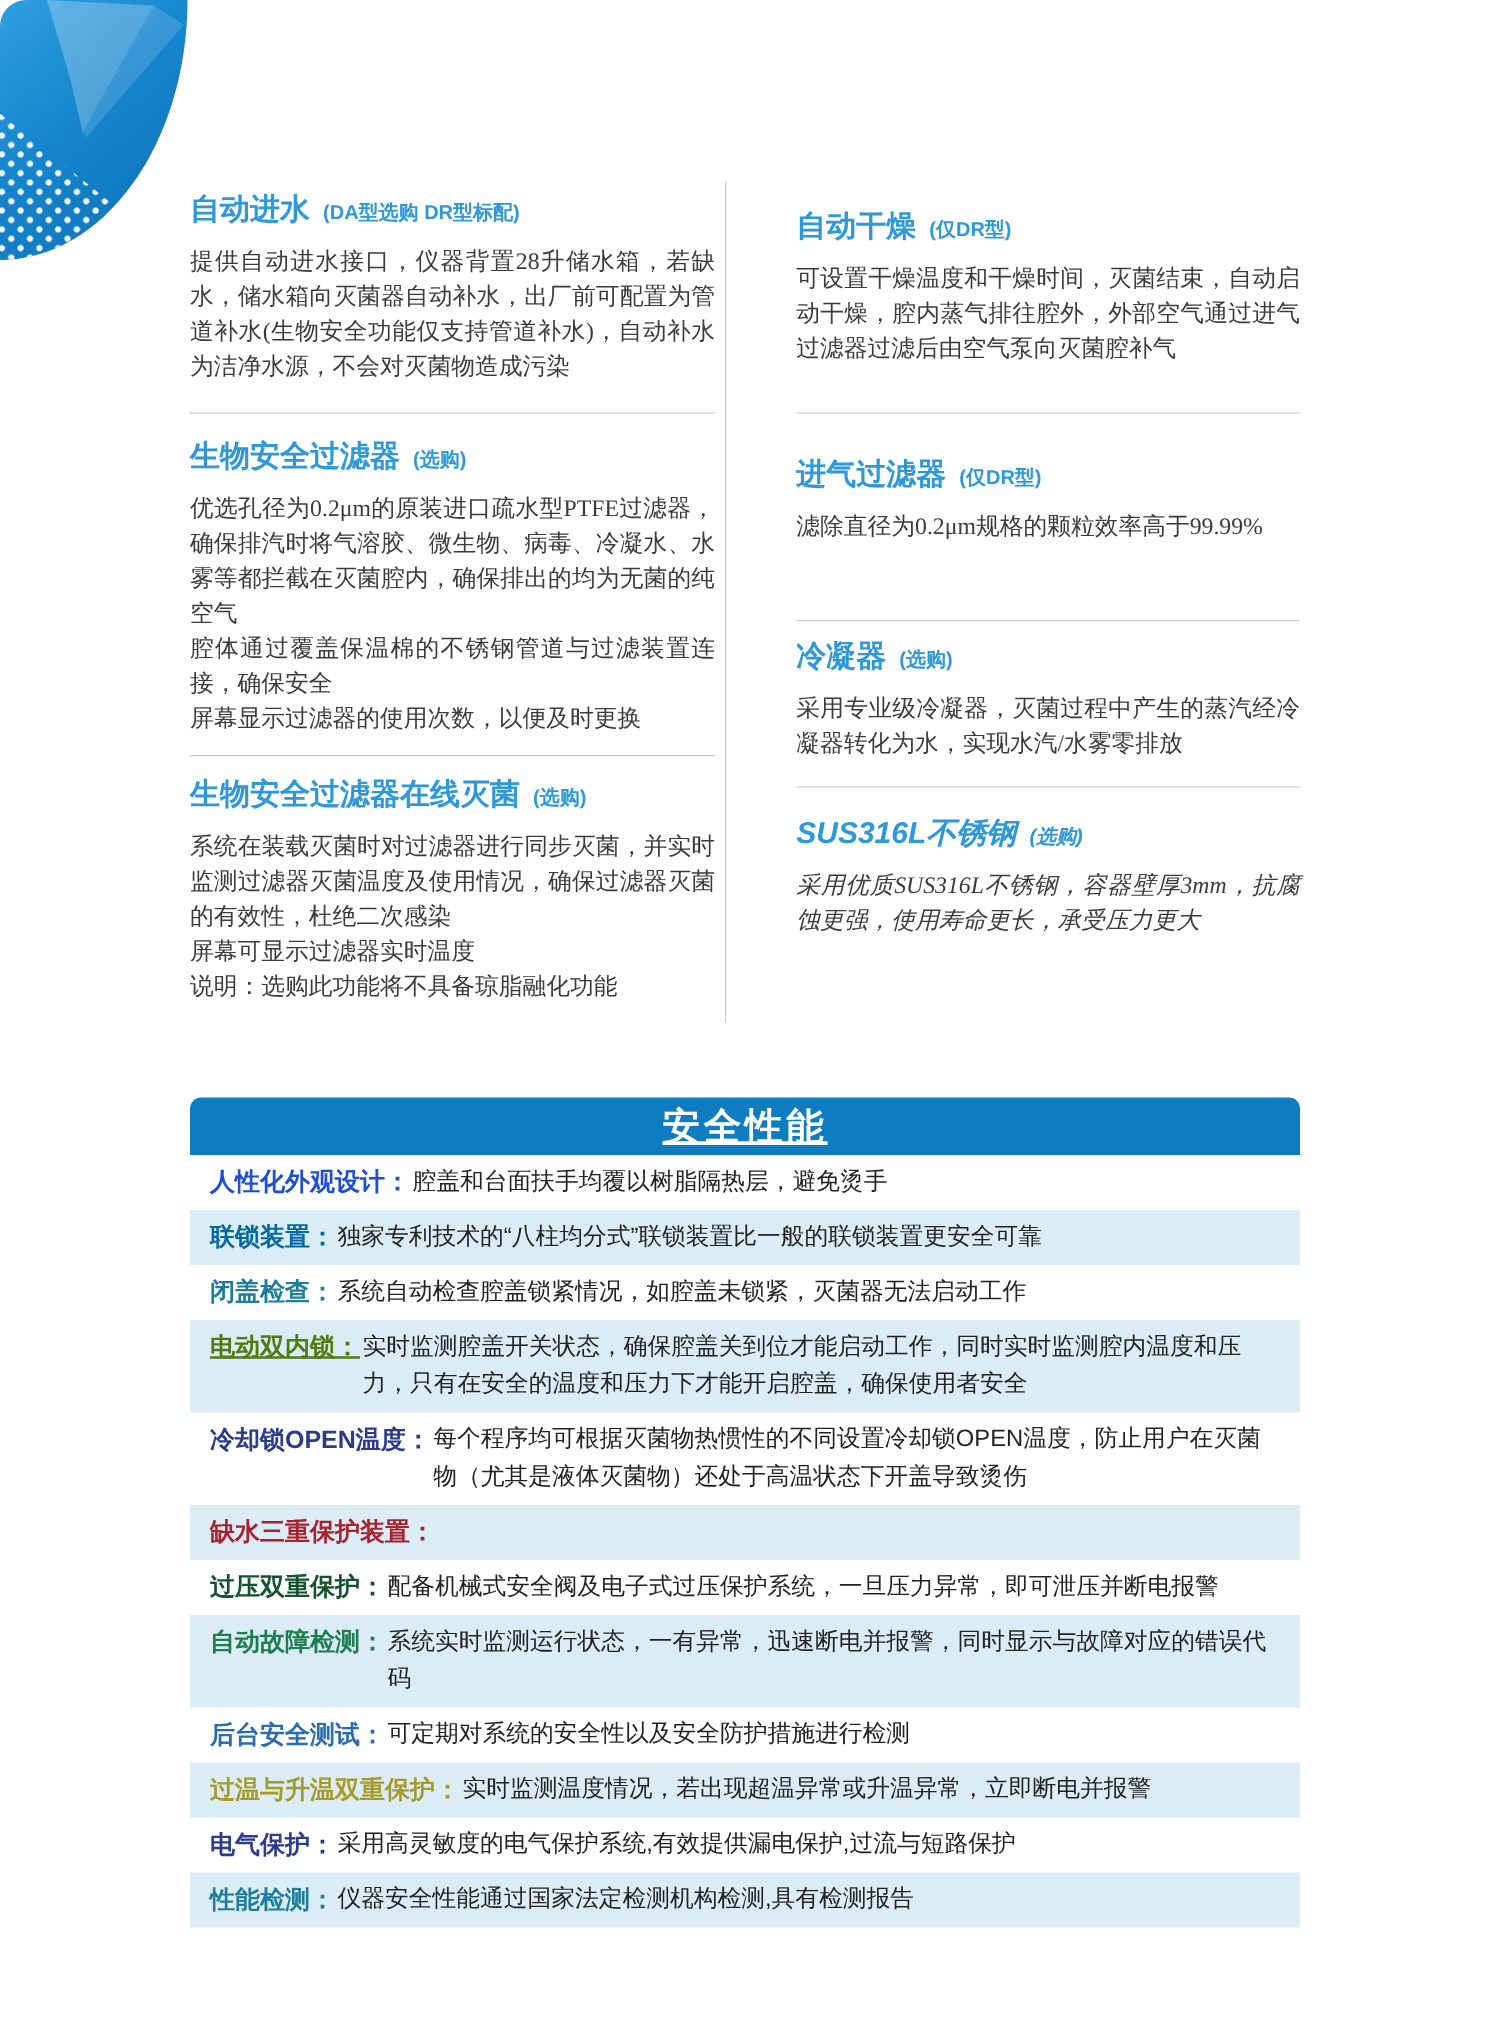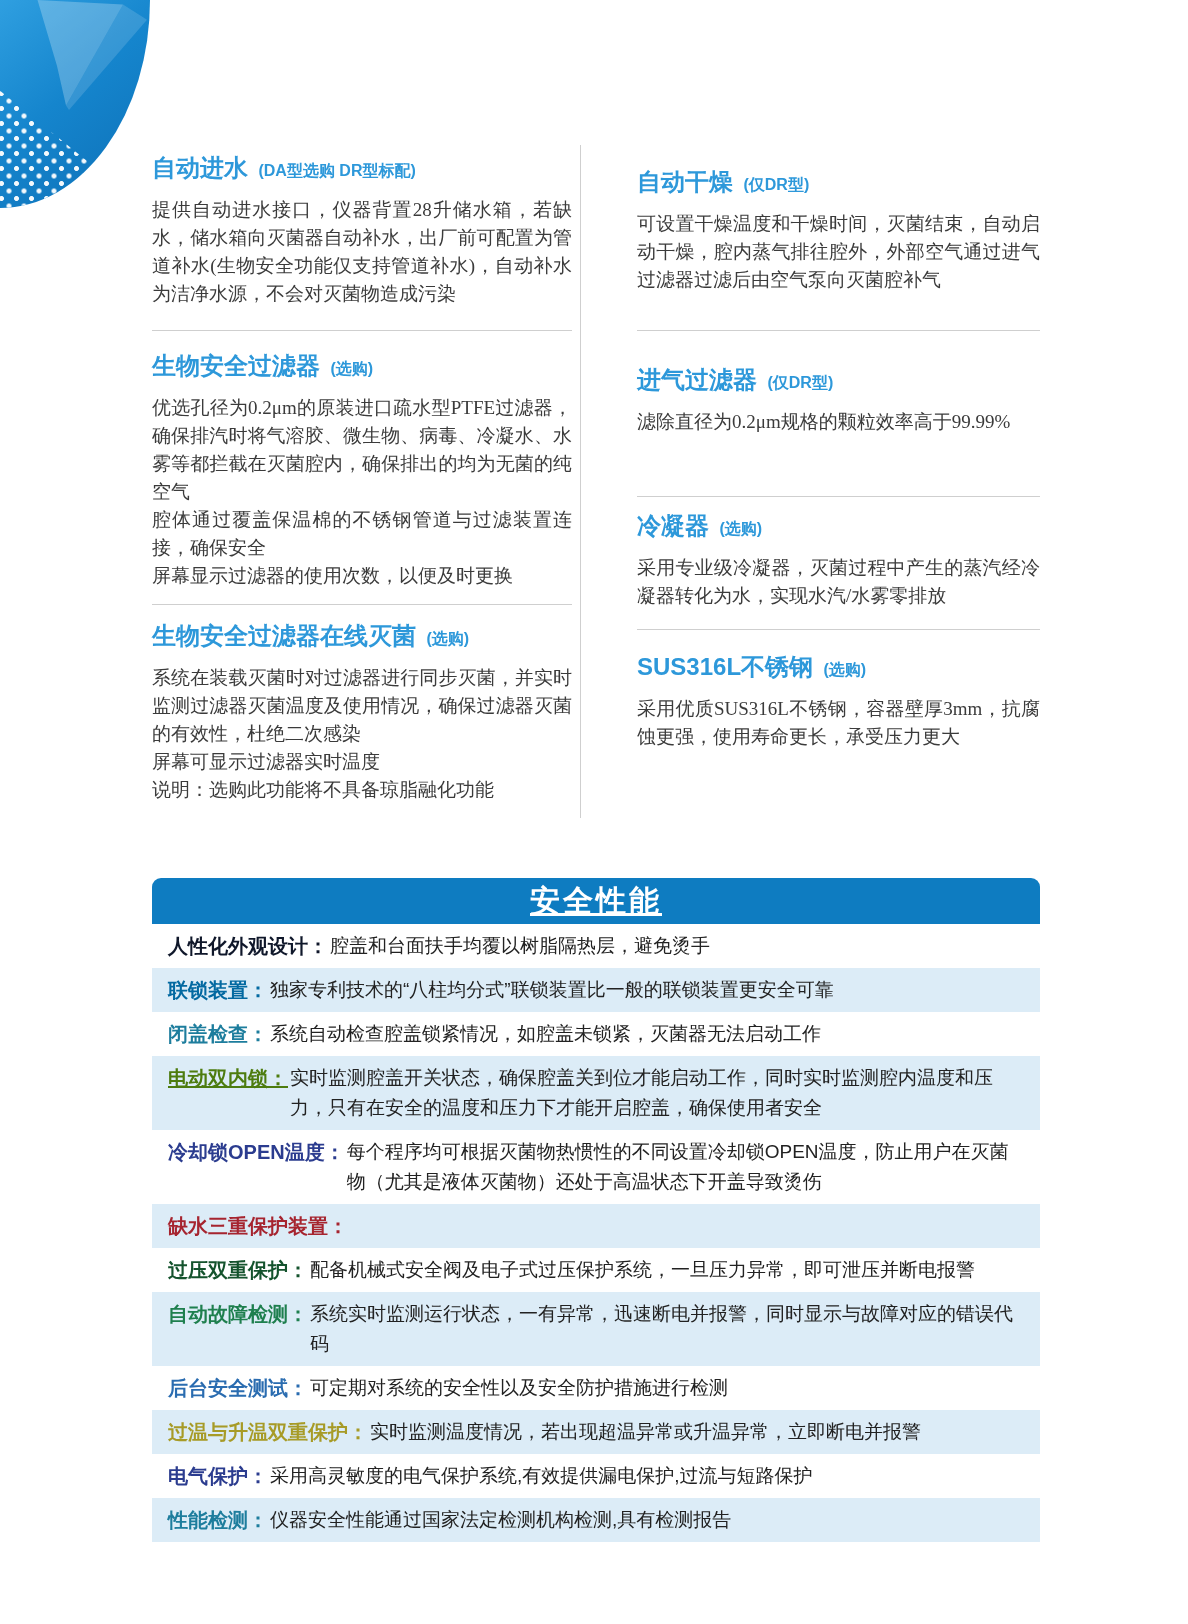--- a/index.html
+++ b/index.html
@@ -1,17 +1,17 @@
 <!DOCTYPE html>
 <html><head>
 <meta charset="utf-8">
 <style>
   html,body{margin:0;padding:0;background:#fff;}
   .page{position:relative;width:1188px;height:1624px;background:#ffffff;overflow:hidden;
-        font-family:"Liberation Sans",sans-serif;}
+        font-family:"Liberation Sans",sans-serif;border-radius:21px;}
 
   
   .corner-decor{position:absolute;top:0;left:0;width:150px;height:208px;
     background:linear-gradient(140deg,#2f9fe0 0%,#1585cd 45%,#0d6fb6 100%);
     border-bottom-right-radius:100% 100%;overflow:hidden;}
   .decor-tri1{position:absolute;top:0;left:0;width:150px;height:110px;
     background:rgba(255,255,255,0.25);
     clip-path:polygon(25% 0,82% 4%,44% 96%,38% 60%);}
   .decor-tri2{position:absolute;top:0;left:0;width:150px;height:110px;
     background:rgba(255,255,255,0.14);
@@ -28,21 +28,21 @@
   .col{box-sizing:border-box;}
   .col-left{width:428px;padding-right:8px;}
   .col-right{width:460px;border-left:1px solid #cfcfcf;padding-left:56px;}
   .feature{box-sizing:border-box;padding-bottom:14px;}
   .col-left  .feature:nth-child(1){min-height:186px;padding-top:8px;}
   .col-left  .feature:nth-child(2){min-height:247px;padding-top:20px;}
   .col-left  .feature:nth-child(3){padding-top:16px;}
   .col-right .feature:nth-child(1){min-height:186px;padding-top:22px;}
   .col-right .feature:nth-child(2){min-height:166px;padding-top:34px;}
   .col-right .feature:nth-child(3){min-height:133px;padding-top:14px;}
-  .col-right .feature:nth-child(4){padding-top:22px;}
+  .col-right .feature:nth-child(4){padding-top:22px;font-style:italic;}
   .col-left .feature:not(:last-child),
   .col-right .feature:not(:last-child){border-bottom:1px solid #cfcfcf;}
   .feature-title{margin:0 0 10px 0;color:#2d98da;font-size:24px;font-weight:bold;line-height:30px;}
   .feature-title .tag{font-size:16px;font-weight:bold;margin-left:6px;}
   .feature-body p{margin:0;font-family:"Liberation Serif","DejaVu Serif",serif;
     font-size:19px;line-height:28px;color:#3b3b3b;text-align:justify;}
 
   
   .safety{position:absolute;top:878px;left:152px;width:888px;}
   .safety-header{height:46px;background:#0e7cc1;border-radius:9px 9px 0 0;
@@ -135,21 +135,21 @@
   </section>
 </div>
   </div>
 
   <div class="safety">
     <div class="safety-header">
       <span>安全性能</span>
     </div>
     <div id="safety-rows">
   <div class="srow">
-    <span class="slabel" style="color: #0f172a;">人性化外观设计：</span>
+    <span class="slabel" style="color: #1d4ed8;">人性化外观设计：</span>
     <span class="stext">腔盖和台面扶手均覆以树脂隔热层，避免烫手</span>
   </div>
 
   <div class="srow shaded">
     <span class="slabel" style="color: #0369a1;">联锁装置：</span>
     <span class="stext">独家专利技术的“八柱均分式”联锁装置比一般的联锁装置更安全可靠</span>
   </div>
 
   <div class="srow">
     <span class="slabel" style="color: rgb(29, 125, 157);">闭盖检查：</span>

